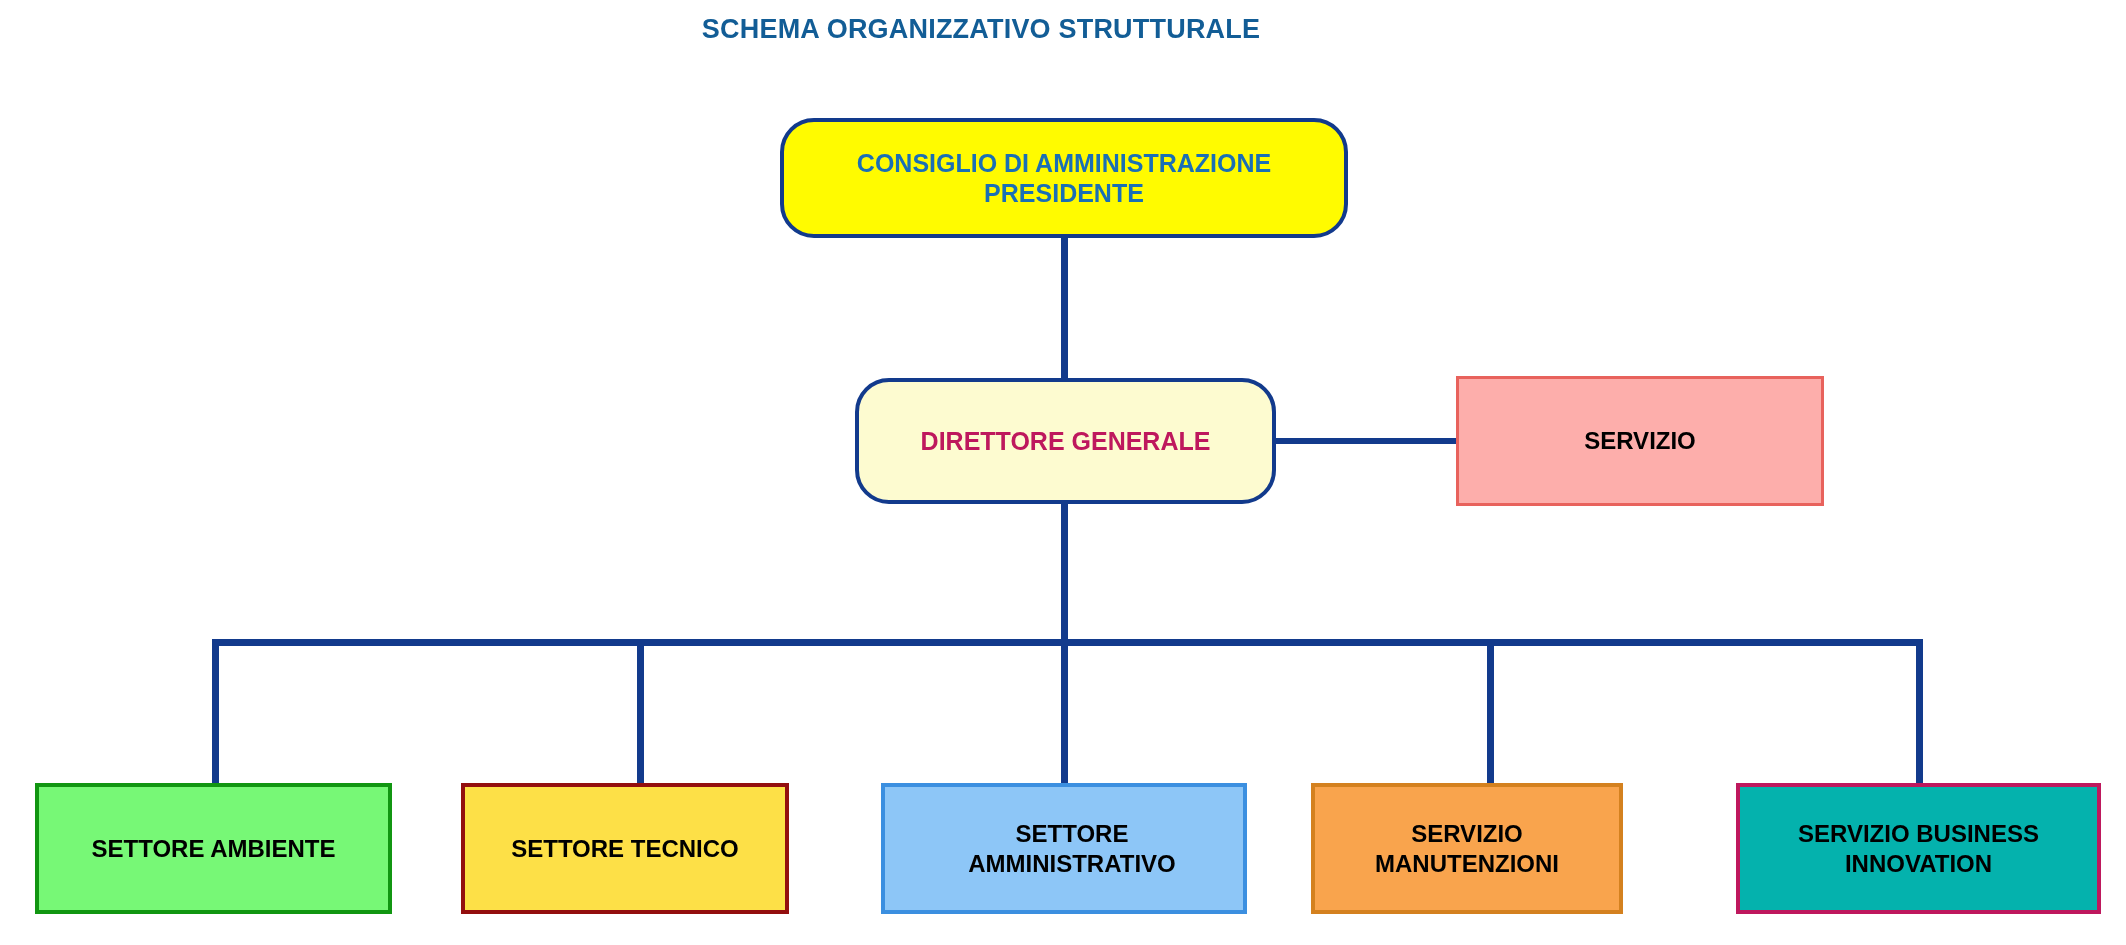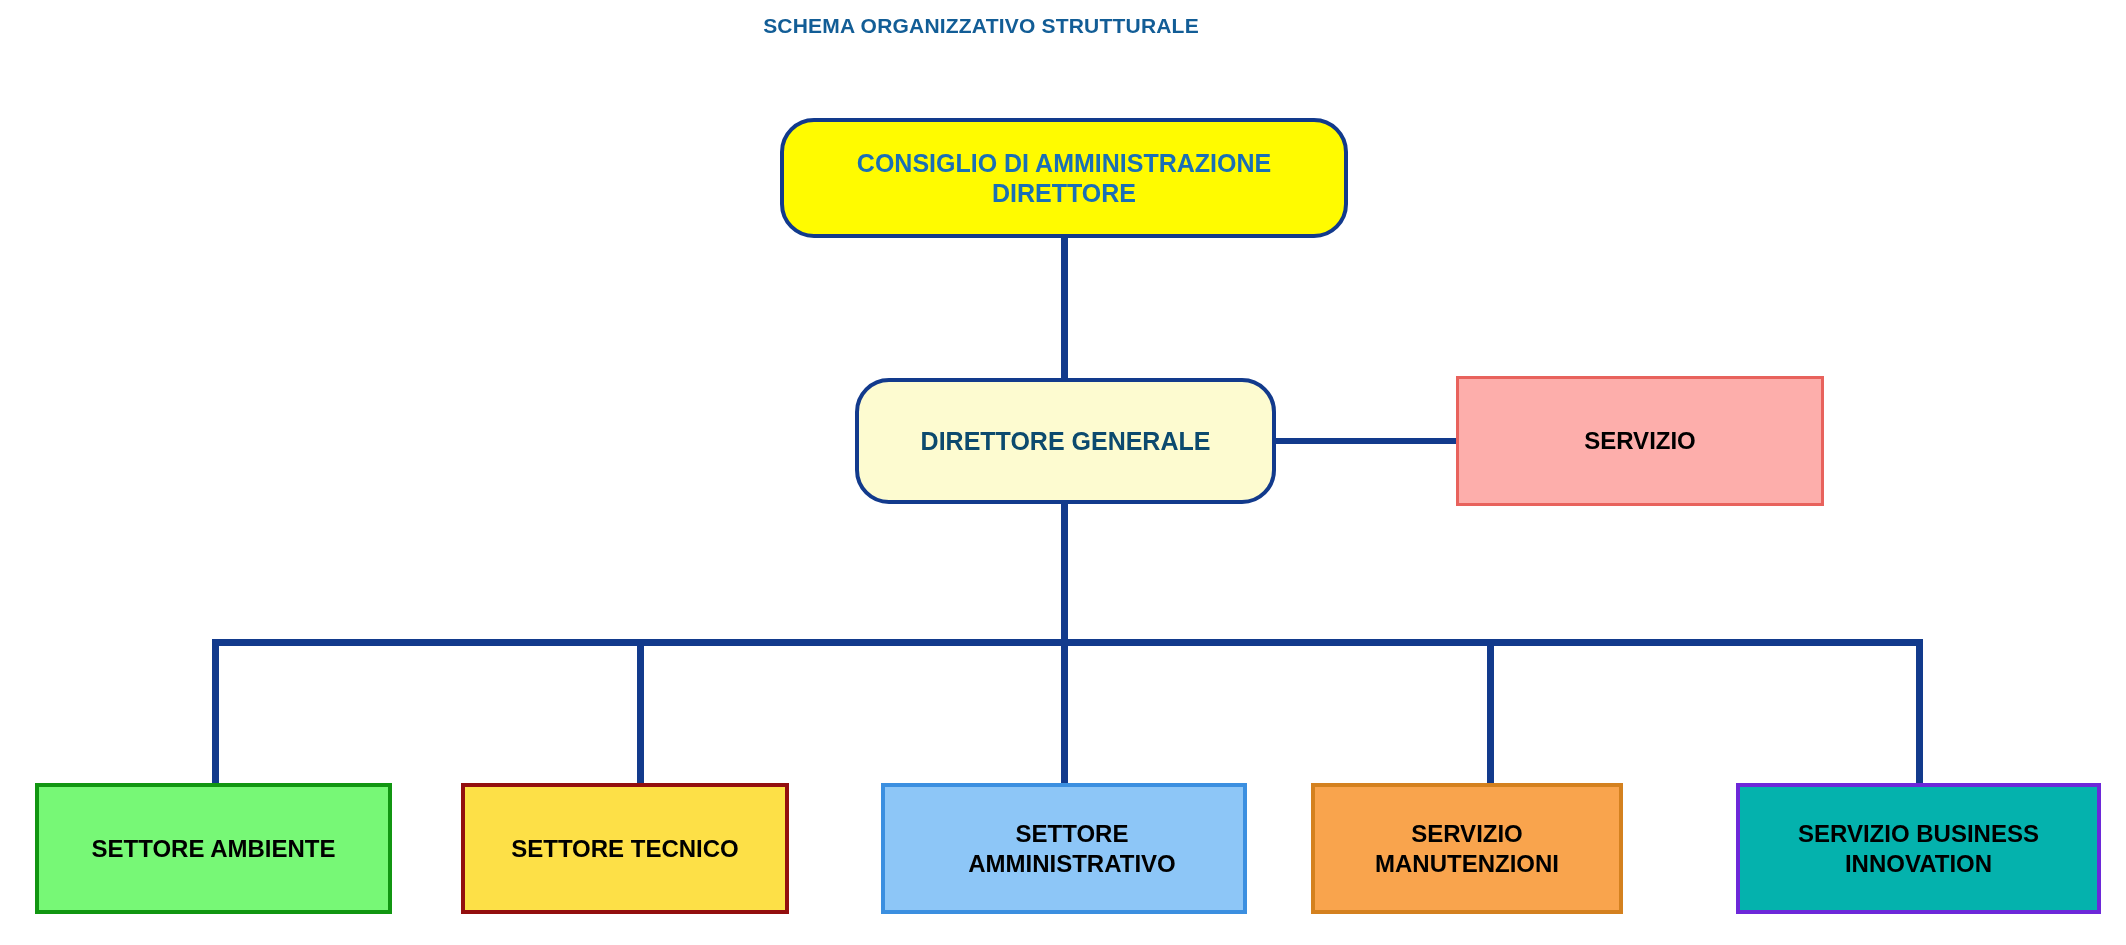--- a/index.html
+++ b/index.html
@@ -17,21 +17,21 @@
     height: 945px;
     background: #ffffff;
     overflow: hidden;
   }
   .diagram-title {
     position: absolute;
     left: 0;
     top: 14px;
     width: 1962px;
     text-align: center;
-    font-size: 21px;
+    font-size: 27px;
     font-weight: bold;
     color: #125d96;
     letter-spacing: 0.2px;
     white-space: nowrap;
   }
   .node {
     position: absolute;
     box-sizing: border-box;
     display: flex;
     align-items: center;
@@ -59,21 +59,21 @@
     font-size: 25px;
   }
   #node-dg {
     left: 855px;
     top: 378px;
     width: 421px;
     height: 126px;
     background: #fdfbd0;
     border: 4px solid #123a8c;
     border-radius: 34px;
-    color: #0c4a6e;
+    color: #be185d;
     font-size: 25px;
   }
   #node-servizi {
     left: 1456px;
     top: 376px;
     width: 368px;
     height: 130px;
     background: #fdaeab;
     border: 3px solid #e8625c;
     color: #000000;
@@ -112,21 +112,21 @@
   #node-manutenzioni {
     left: 1311px;
     width: 312px;
     background: #f9a44d;
     border: 4px solid #d4811f;
   }
   #node-business {
     left: 1736px;
     width: 365px;
     background: #04b2ad;
-    border: 4px solid #6d28d9;
+    border: 4px solid #be185d;
   }
   
   .conn {
     position: absolute;
     background: #123a8c;
     z-index: 1;
   }
   #conn-cda-dg     { left: 1061px; top: 234px;  width: 7px;   height: 148px; }
   #conn-dg-bus     { left: 1061px; top: 500px;  width: 7px;   height: 145px; }
   #conn-dg-servizi { left: 1272px; top: 438px;  width: 188px; height: 6px;   }
@@ -150,21 +150,21 @@
   <div class="conn" id="conn-dg-bus"></div>
   <div class="conn" id="conn-bus"></div>
   <div class="conn drop" id="drop-1"></div>
   <div class="conn drop" id="drop-2"></div>
   <div class="conn drop" id="drop-3"></div>
   <div class="conn drop" id="drop-4"></div>
   <div class="conn drop" id="drop-5"></div>
 
   <div class="node" id="node-cda">
     <span class="node-label">CONSIGLIO DI AMMINISTRAZIONE
-DIRETTORE</span>
+PRESIDENTE</span>
   </div>
 
   <div class="node" id="node-dg">
     <span class="node-label">DIRETTORE GENERALE</span>
   </div>
 
   <div class="node" id="node-servizi">
     <span class="node-label">SERVIZIO</span>
   </div>
 

